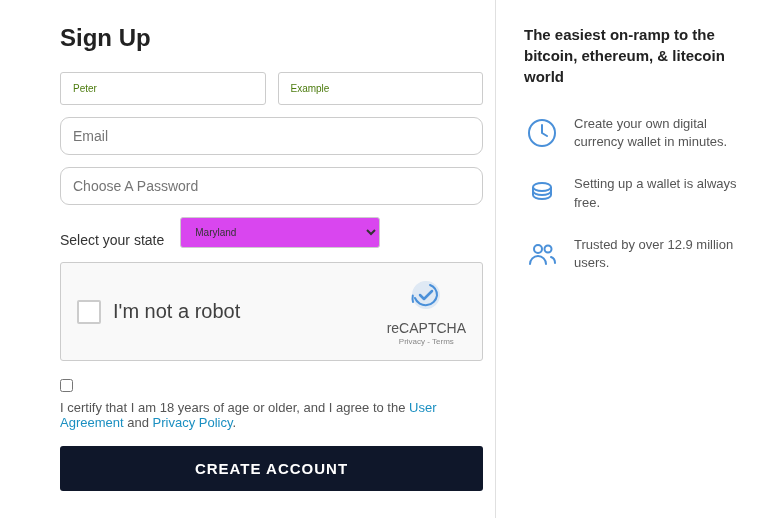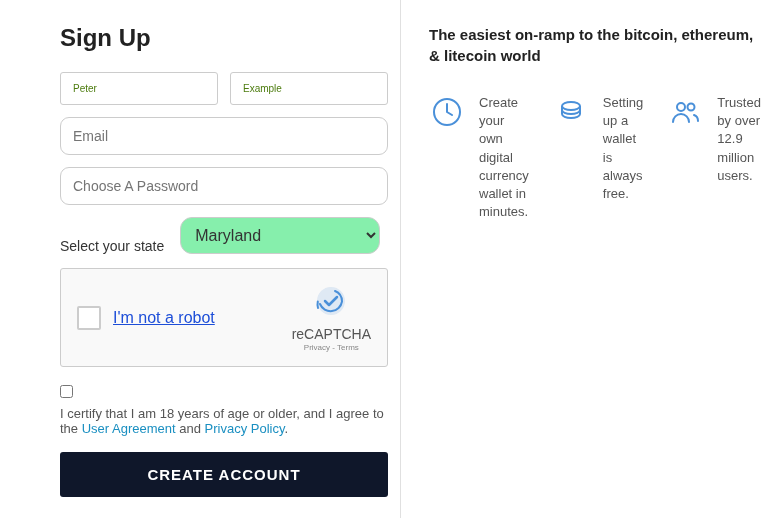--- a/index.html
+++ b/index.html
@@ -59,25 +59,25 @@
       gap: 16px;
     }
     .state-label {
       font-size: 14px;
       color: #333;
       white-space: nowrap;
     }
     .state-select {
       padding: 8px 10px;
       border: 1px solid #ccc;
-      border-radius: 12px;
-      font-size: 16px;
+      border-radius: 3px;
+      font-size: 10px;
       color: #333;
       width: 200px;
-      background: #86efac;
+      background: #d946ef;
       outline: none;
       cursor: pointer;
     }
     .captcha-container {
       border: 1px solid #ccc;
       border-radius: 3px;
       padding: 14px 16px;
       margin-bottom: 16px;
       background: #f9f9f9;
       display: flex;
@@ -92,23 +92,22 @@
     }
     .captcha-checkbox {
       width: 24px;
       height: 24px;
       border: 2px solid #ccc;
       border-radius: 2px;
       background: #fff;
       cursor: pointer;
     }
     .captcha-label {
-      font-size: 16px;
-      color: #1d4ed8;
-      text-decoration: underline;
+      font-size: 20px;
+      color: #404040;
     }
     .captcha-right {
       display: flex;
       flex-direction: column;
       align-items: center;
     }
     .captcha-icon {
       font-size: 28px;
       color: #4a90d9;
       line-height: 1;
@@ -161,21 +160,21 @@
     
     .tagline {
       font-size: 15px;
       font-weight: bold;
       color: #222;
       margin-bottom: 28px;
       line-height: 1.4;
     }
     .feature-list {
       display: flex;
-      flex-direction: row;
+      flex-direction: column;
       gap: 24px;
     }
     .feature-item {
       display: flex;
       align-items: flex-start;
       gap: 14px;
     }
     .feature-icon {
       width: 36px;
       height: 36px;

